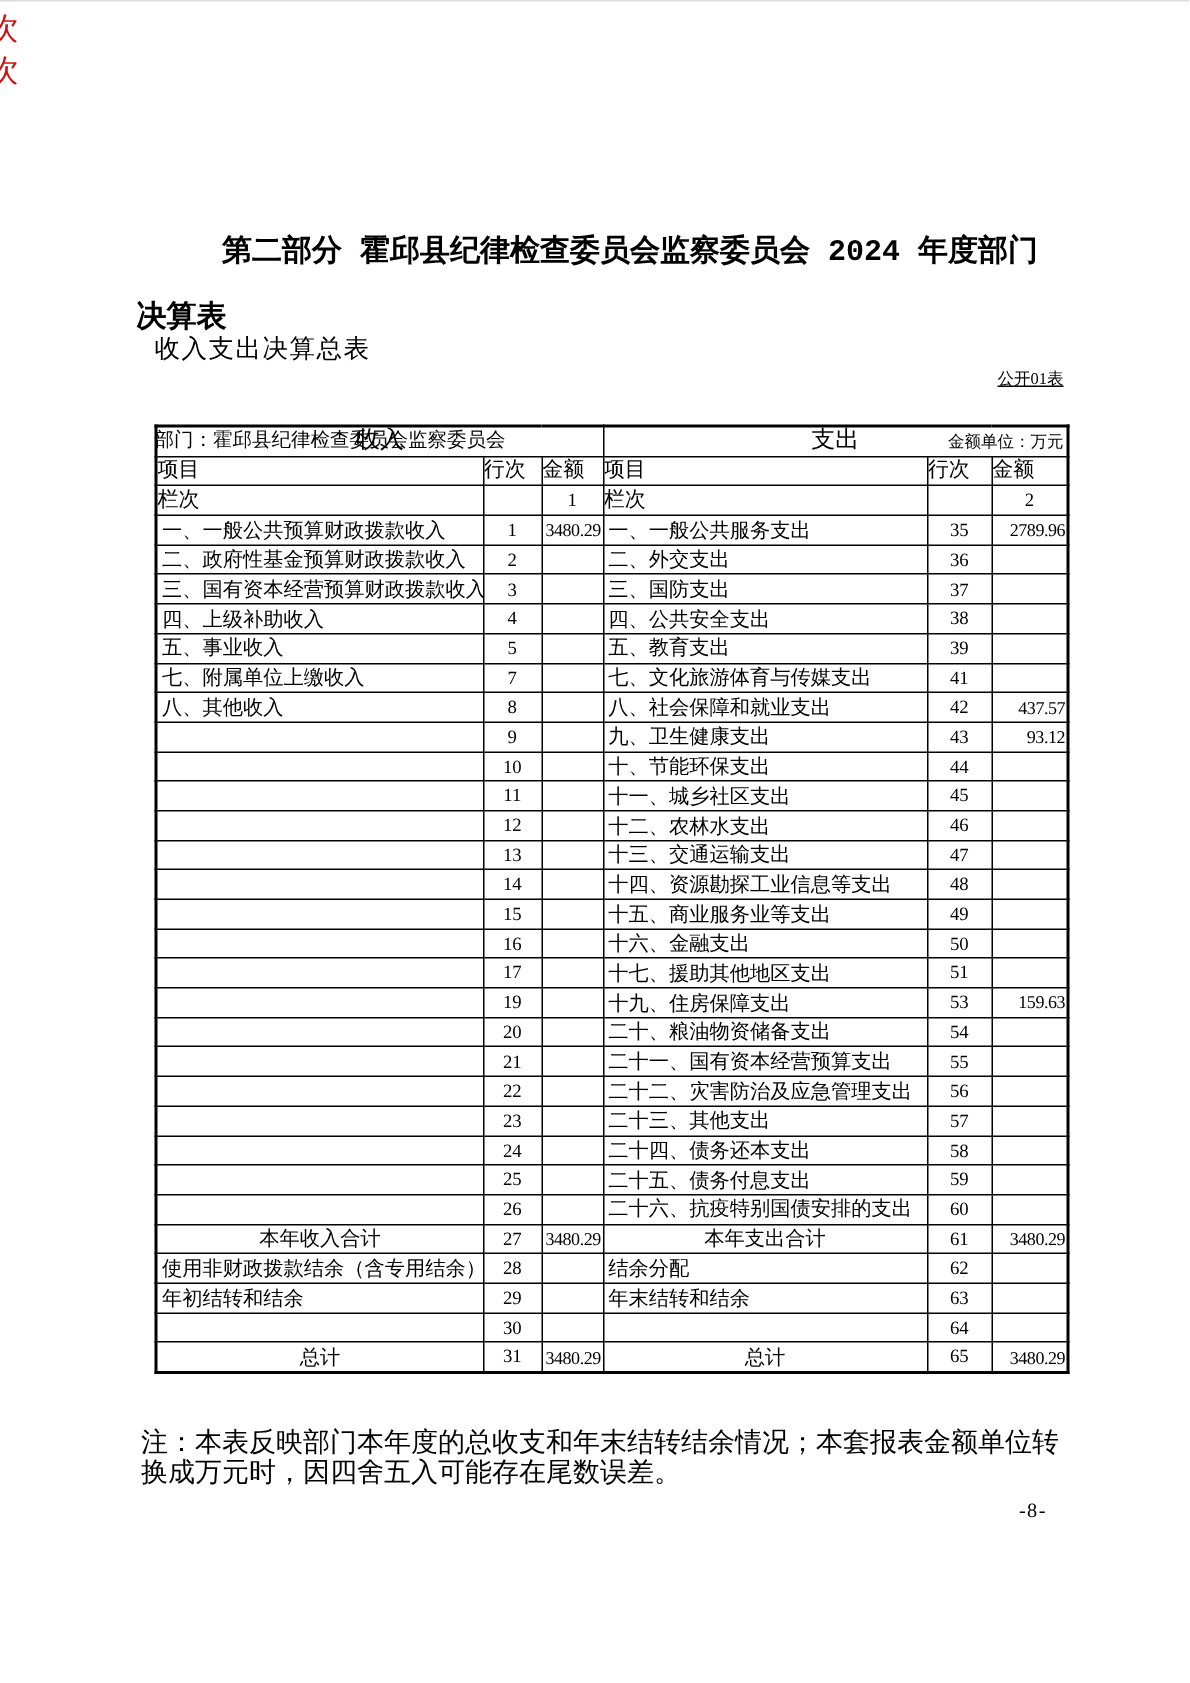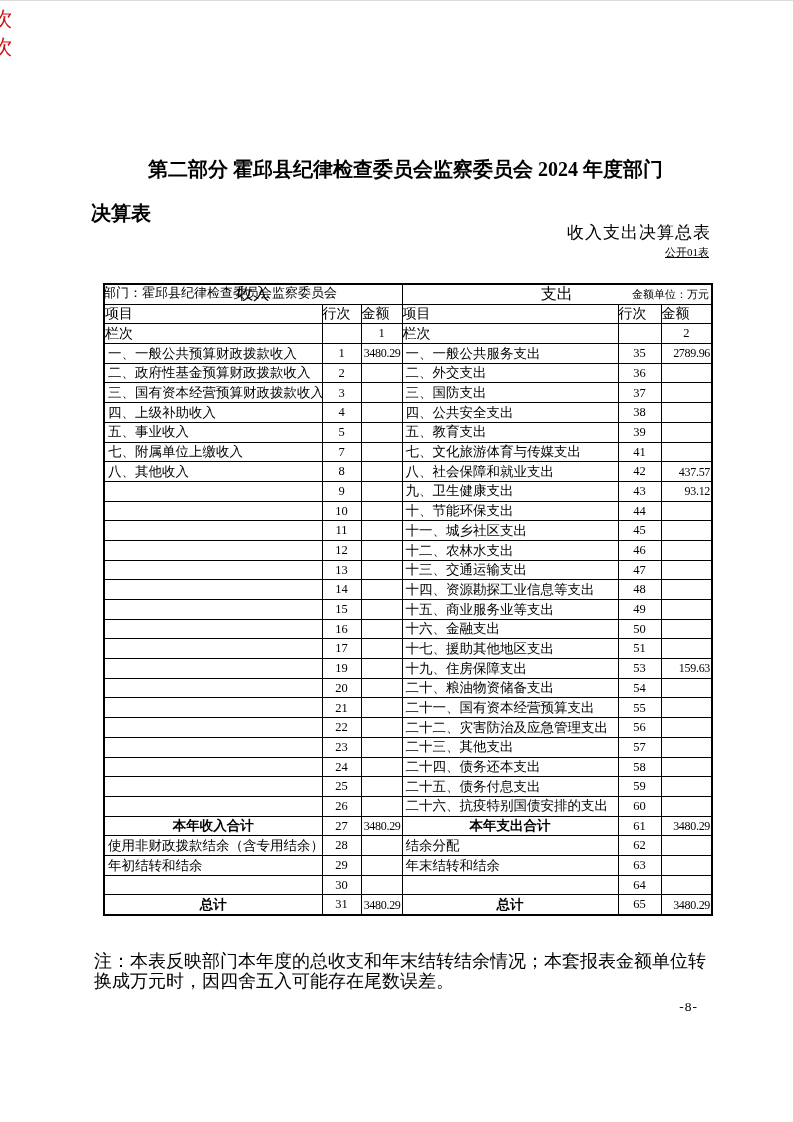--- a/index.html
+++ b/index.html
@@ -7,45 +7,45 @@
     position:relative;width:793px;height:1122px;background:#fff;overflow:hidden;
     font-family:"Liberation Serif","DejaVu Serif",serif;color:#000;
   }
   .top-edge{position:absolute;top:0;left:0;width:793px;height:1px;background:#dcdcdc;}
   .red-mark{position:absolute;left:-9px;color:#cc1212;font-size:21px;line-height:1;
     font-family:"DejaVu Serif",serif;}
   .red-mark.m1{top:9px;}
   .red-mark.m2{top:37px;}
   .heading{
     position:absolute;left:91px;top:147px;width:628px;
-    font-family:Liberation Serif, serif;font-weight:bold;
+    font-family:Liberation Mono, monospace;font-weight:bold;
     font-size:20px;line-height:44px;
   }
   .heading .l1{padding-left:57px;white-space:nowrap;}
-  .subtitle{position:absolute;left:103px;top:221px;width:608px;text-align:right;
+  .subtitle{position:absolute;left:103px;top:221px;width:608px;text-align:left;
     font-size:17px;letter-spacing:1px;}
   .sheet-no{position:absolute;left:103px;top:245px;width:606px;text-align:right;font-size:11px;text-decoration:underline;}
   .meta-row{position:absolute;left:103px;top:259px;width:606px;display:flex;
     justify-content:space-between;align-items:flex-end;}
   .dept{font-size:13px;margin-top:25px;}
   .unit{font-size:11px;}
   table.ftable{
     position:absolute;left:103px;top:283px;width:608px;
     border-collapse:collapse;table-layout:fixed;border:2px solid #000;
   }
   .ftable td{
     border:1px solid #000;height:18.7px;padding:0;overflow:hidden;white-space:nowrap;
     font-size:13.5px;line-height:1;vertical-align:middle;
   }
   .ftable .th-section{text-align:center;font-size:16px;}
   .ftable .th{text-align:left;font-size:14px;}
   .ftable .item{padding-left:3px;text-align:left;}
   .ftable .num{text-align:center;font-size:12.5px;}
   .ftable .amt{text-align:right;font-size:12px;padding-right:1px;letter-spacing:-0.3px;}
-  .ftable .total{text-align:center;font-weight:bold;padding-left:0;}
+  .ftable .total{text-align:center;font-weight:normal;padding-left:0;}
   .note{position:absolute;left:94px;top:952px;width:615px;font-size:18px;line-height:19.5px;}
   .pageno{position:absolute;top:999px;right:95px;font-size:13.5px;letter-spacing:1px;}
 </style>
 </head>
 <body>
 
 <div class="page">
   <div class="top-edge"></div>
 
   <span class="red-mark m1">饮</span>

